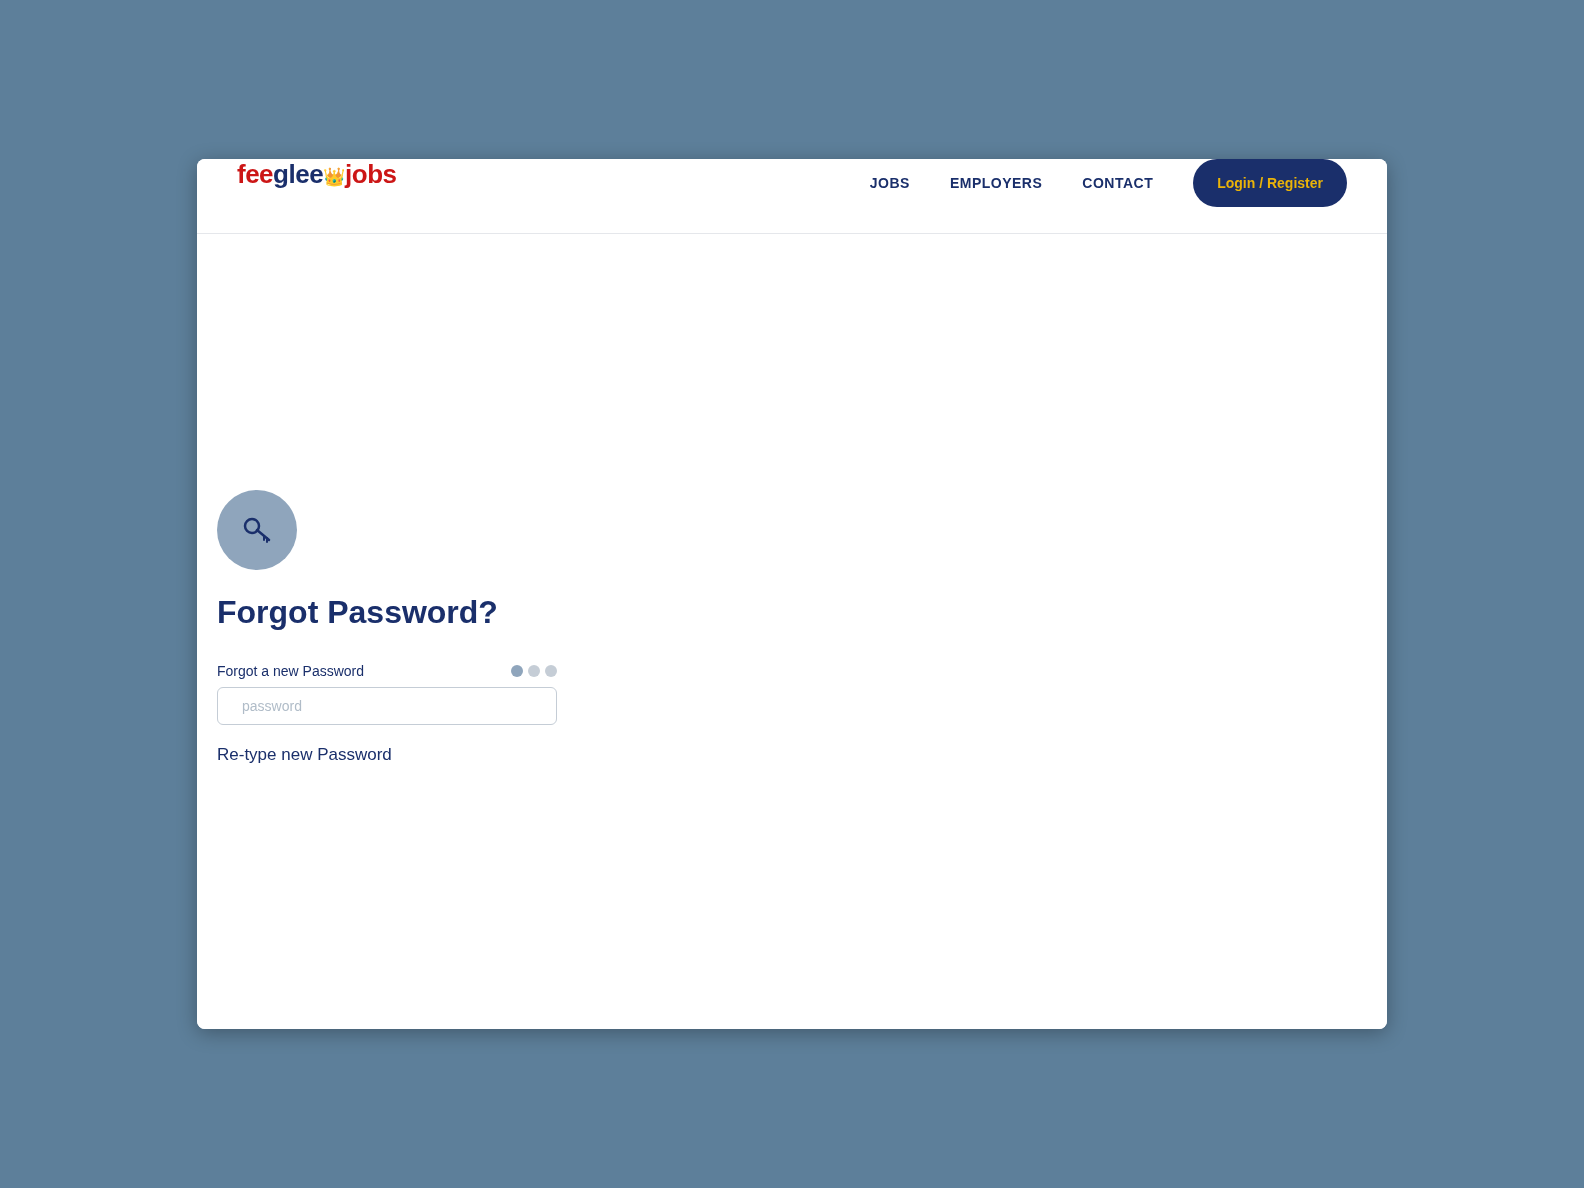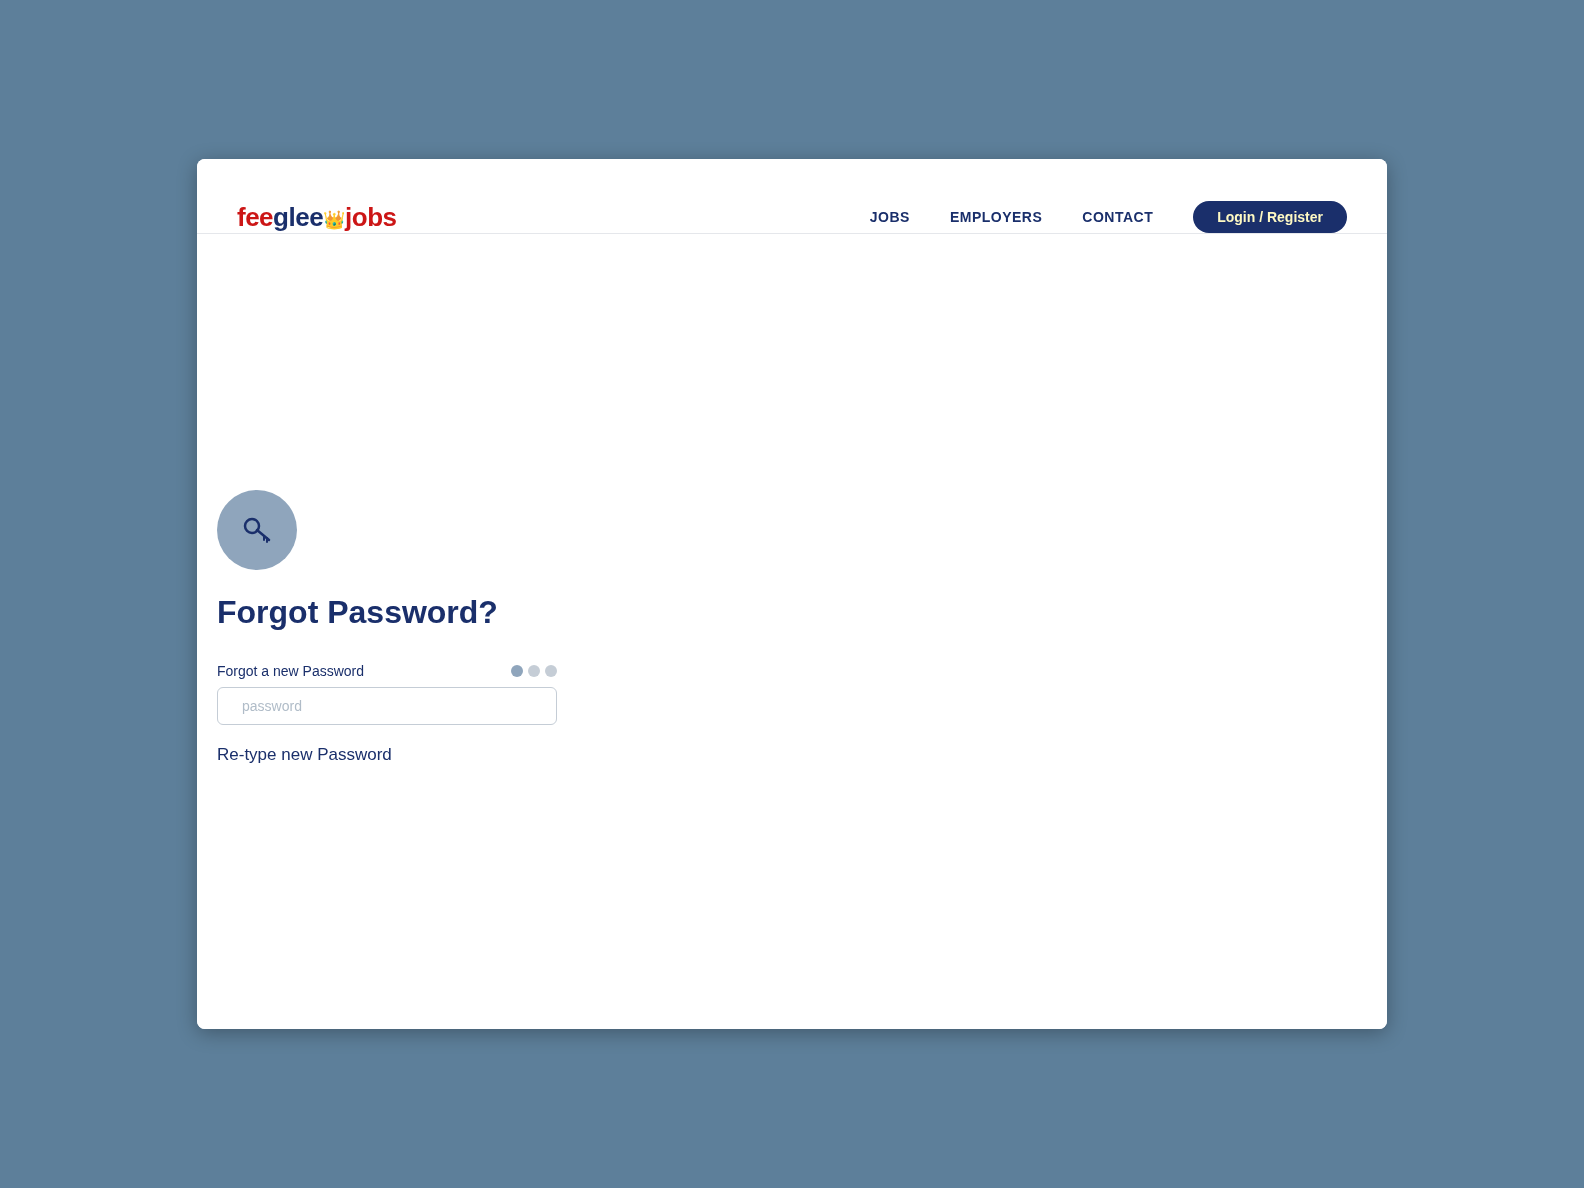--- a/index.html
+++ b/index.html
@@ -25,21 +25,21 @@
       border-radius: 8px;
       box-shadow: 0 4px 20px rgba(0,0,0,0.3);
       overflow: hidden;
       display: flex;
       flex-direction: column;
     }
 
     
     .header {
       display: flex;
-      align-items: flex-end;
+      align-items: flex-start;
       justify-content: space-between;
       padding: 0 40px;
       height: 75px;
       border-bottom: 1px solid #e5e7eb;
       background: #ffffff;
       flex-shrink: 0;
     }
 
     .logo {
       font-size: 26px;
@@ -75,24 +75,24 @@
       font-size: 14px;
       font-weight: 700;
       color: #1a2f6b;
       text-decoration: none;
       letter-spacing: 0.5px;
       cursor: pointer;
     }
 
     .login-btn {
       background-color: #1a2f6b;
-      color: #fef9c3;
+      color: #eab308;
       border: none;
       border-radius: 25px;
-      padding: 8px 24px;
+      padding: 16px 24px;
       font-size: 14px;
       font-weight: 600;
       cursor: pointer;
       white-space: nowrap;
     }
 
     
     .main-content {
       flex: 1;
       display: flex;

